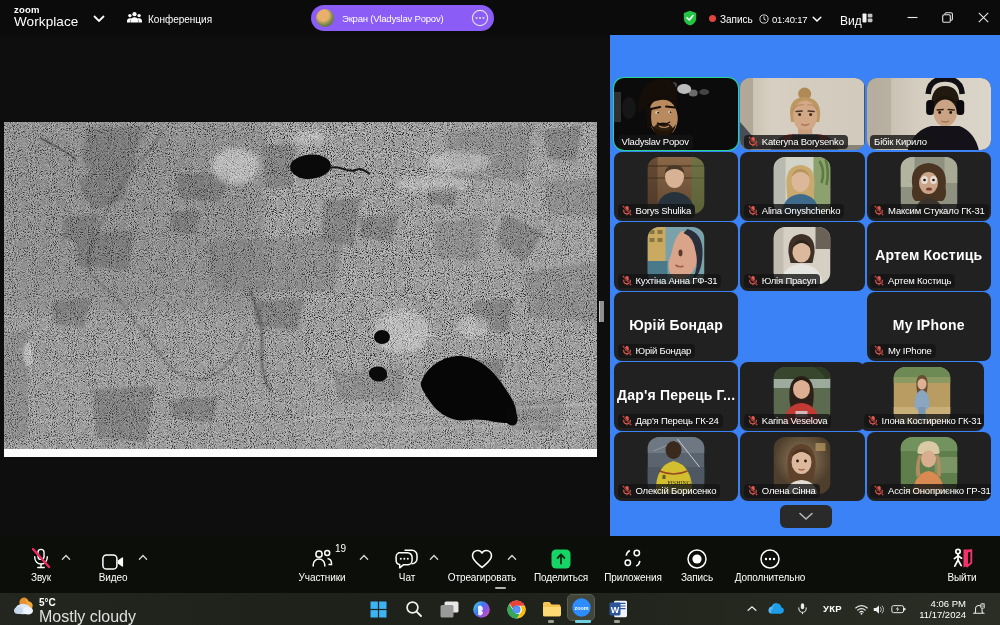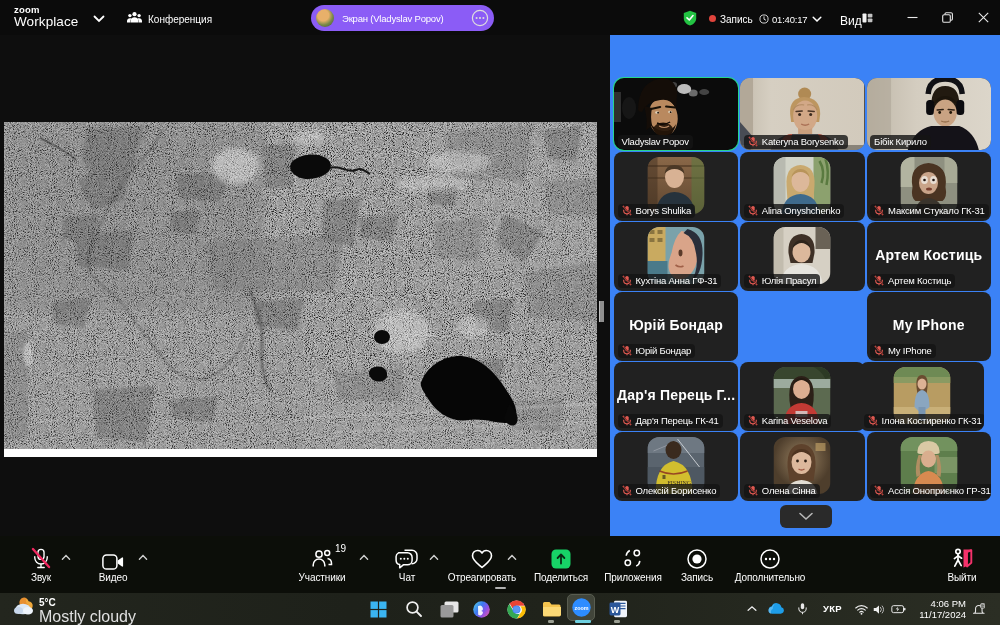--- a/index.html
+++ b/index.html
@@ -463,21 +463,21 @@
       </div>
       <div class="tile rx" style="left:4px;top:327px">
         <div class="bigname" style="top:25px">Дар'я Перець Г...</div>
         <div class="nlabel" style="top:51.7px">
           <svg width="10" height="11" viewBox="0 0 10 11">
             <rect x="3.3" y="0.9" width="3.4" height="5.4" rx="1.7" fill="#e05a52"></rect>
             <path d="M1.7 4.7v0.9a3.3 3.3 0 0 0 6.6 0v-0.9M5 9v1.3" stroke="#e05a52" stroke-width="1.1" fill="none"></path>
             <path d="M0.9 0.9 L9.1 10.1" stroke="#e0524a" stroke-width="1.4"></path>
             <path d="M1.7 1.7 L8.3 9.3" stroke="#2a1212" stroke-width="0.7"></path>
           </svg>
-          <span>Дар'я Перець ГК-41</span>
+          <span>Дар'я Перець ГК-24</span>
         </div>
       </div>
       <div class="tile rx" style="left:130.3px;top:327px">
         <div class="avwrap"><svg width="57" height="57" viewBox="0 0 57 57">
             <rect width="57" height="57" fill="#5c6a50"></rect>
 <rect x="0" y="0" width="57" height="12" fill="#38462e"></rect>
             <rect x="0" y="12" width="57" height="9" fill="#9cab9e"></rect>
 <path d="M40 0 q8 4 12 12 l5 -2 v-10 Z" fill="#2c3a24"></path>
 <path d="M16 34 Q14 10 28 9 Q42 10 40 34 L38 46 L18 46 Z" fill="#2c2018"></path>
 <ellipse cx="28" cy="22" rx="8.5" ry="10" fill="#dcae92"></ellipse>

